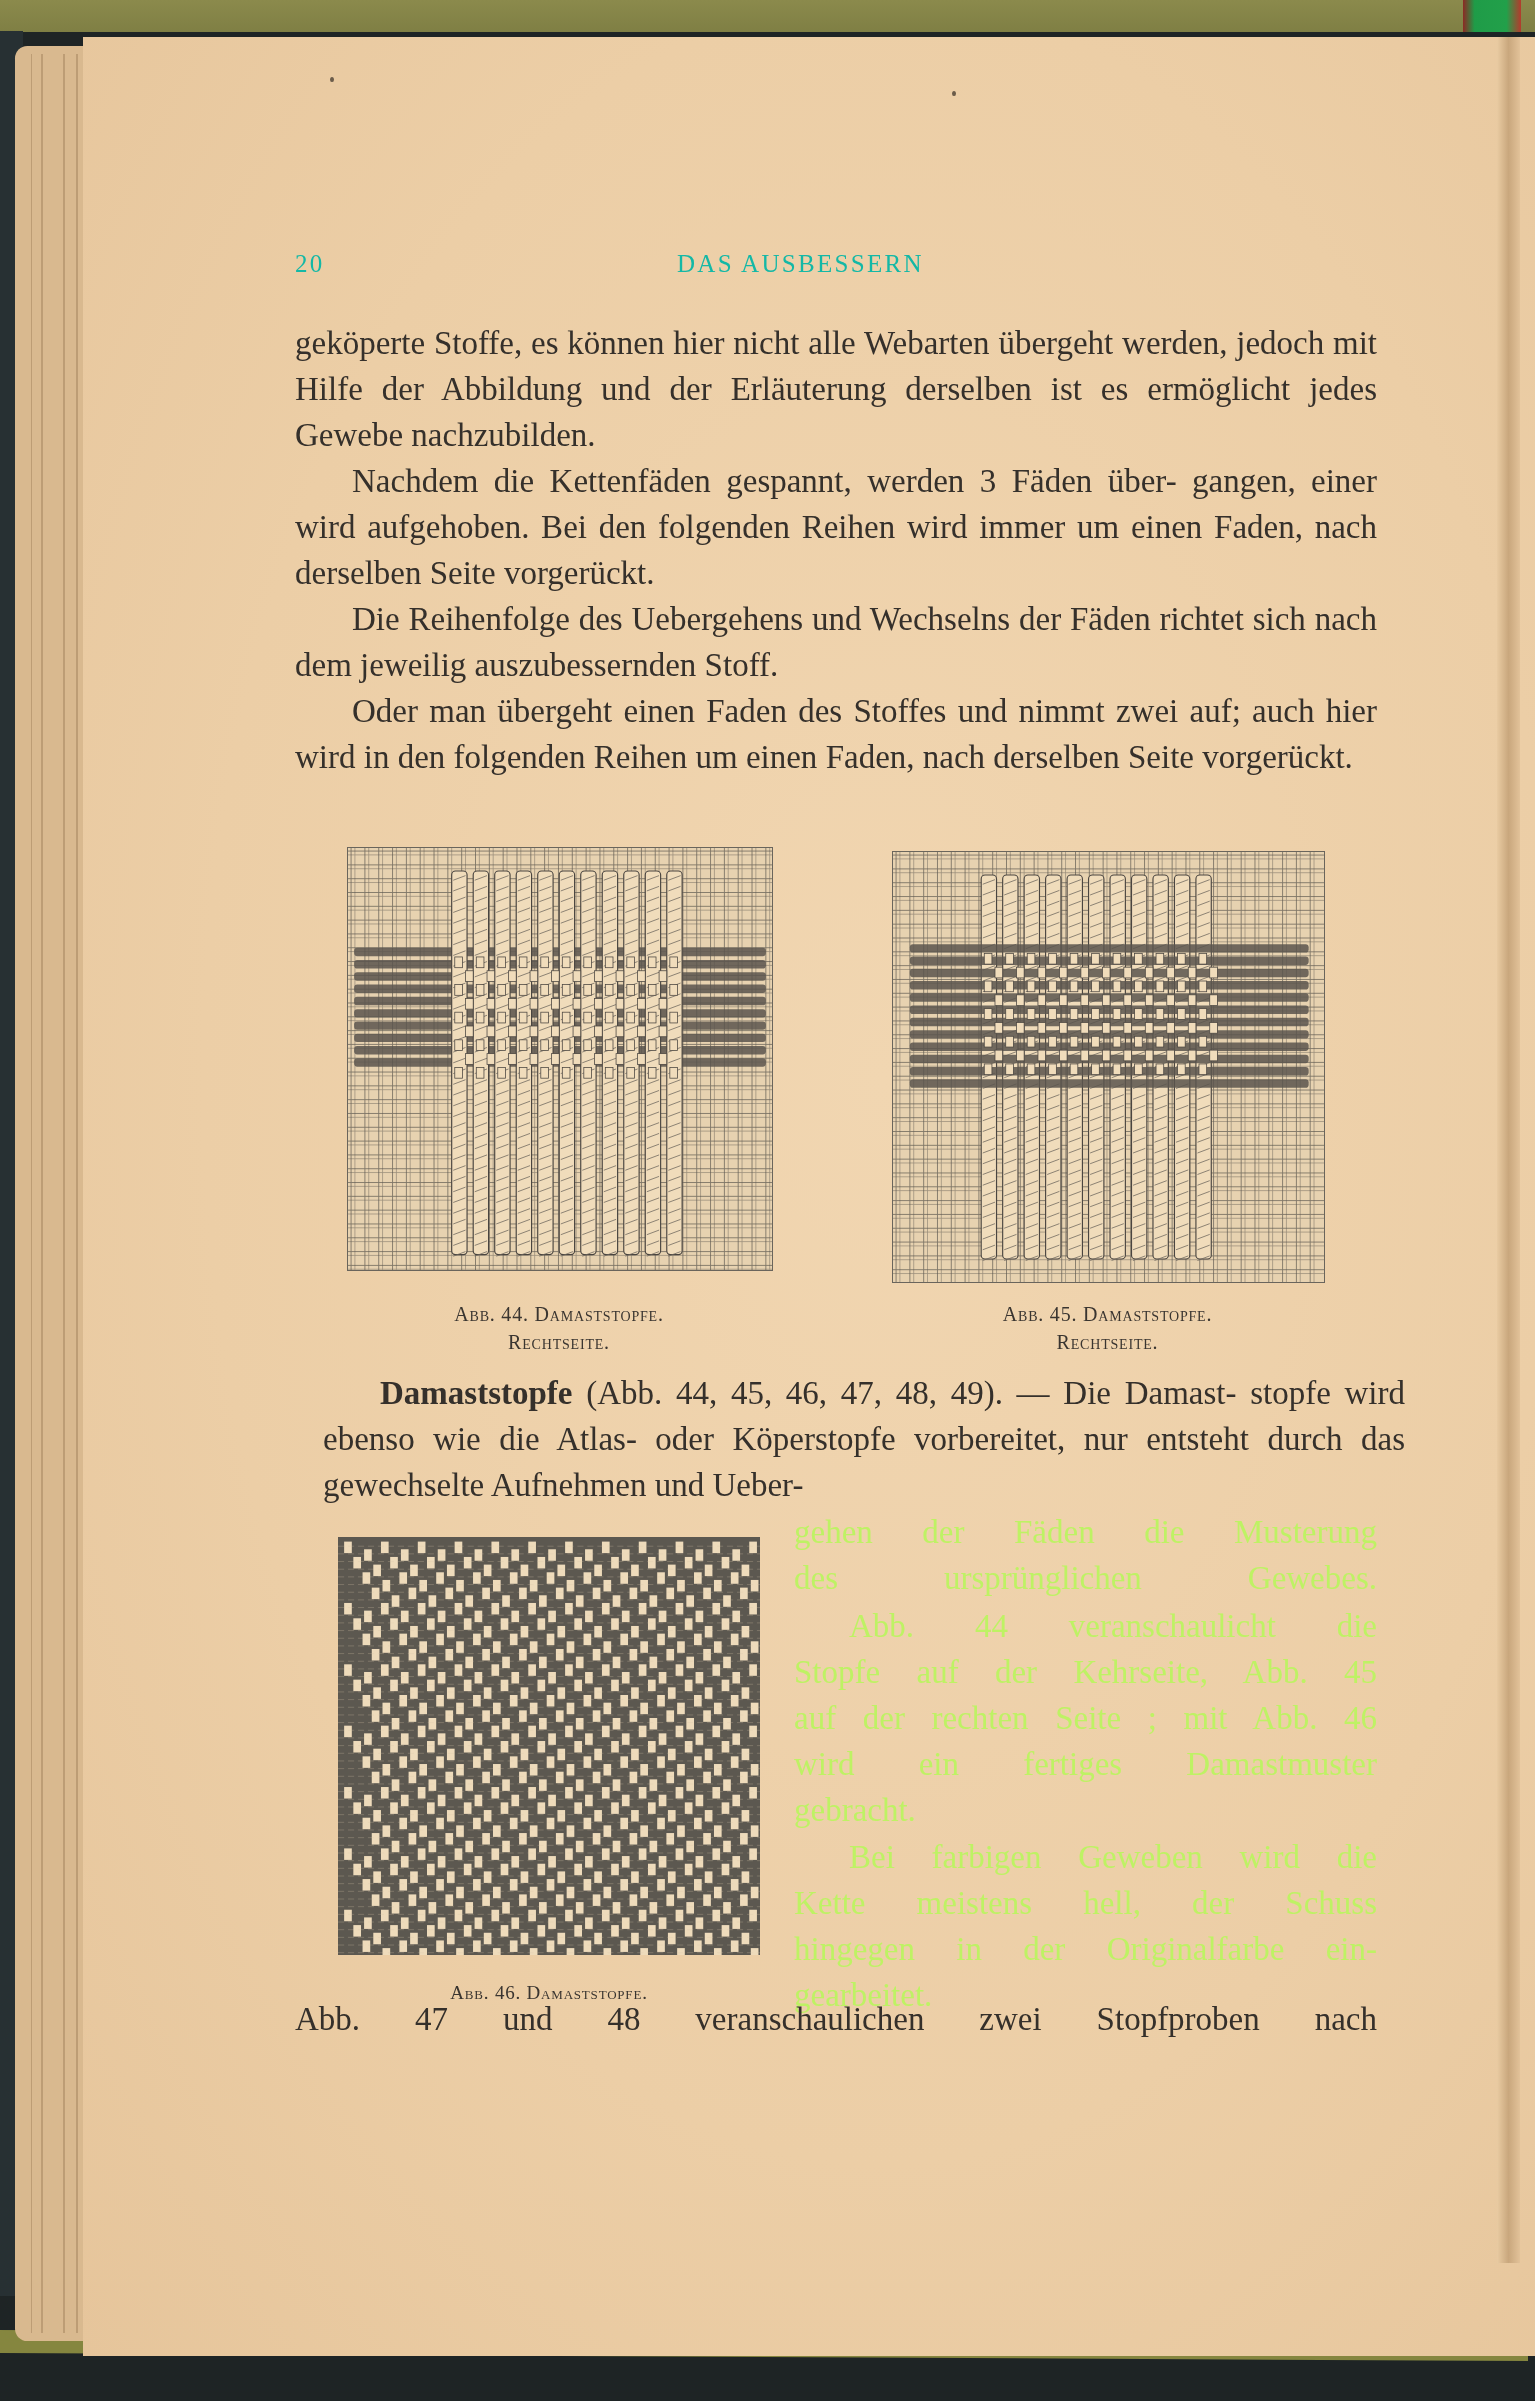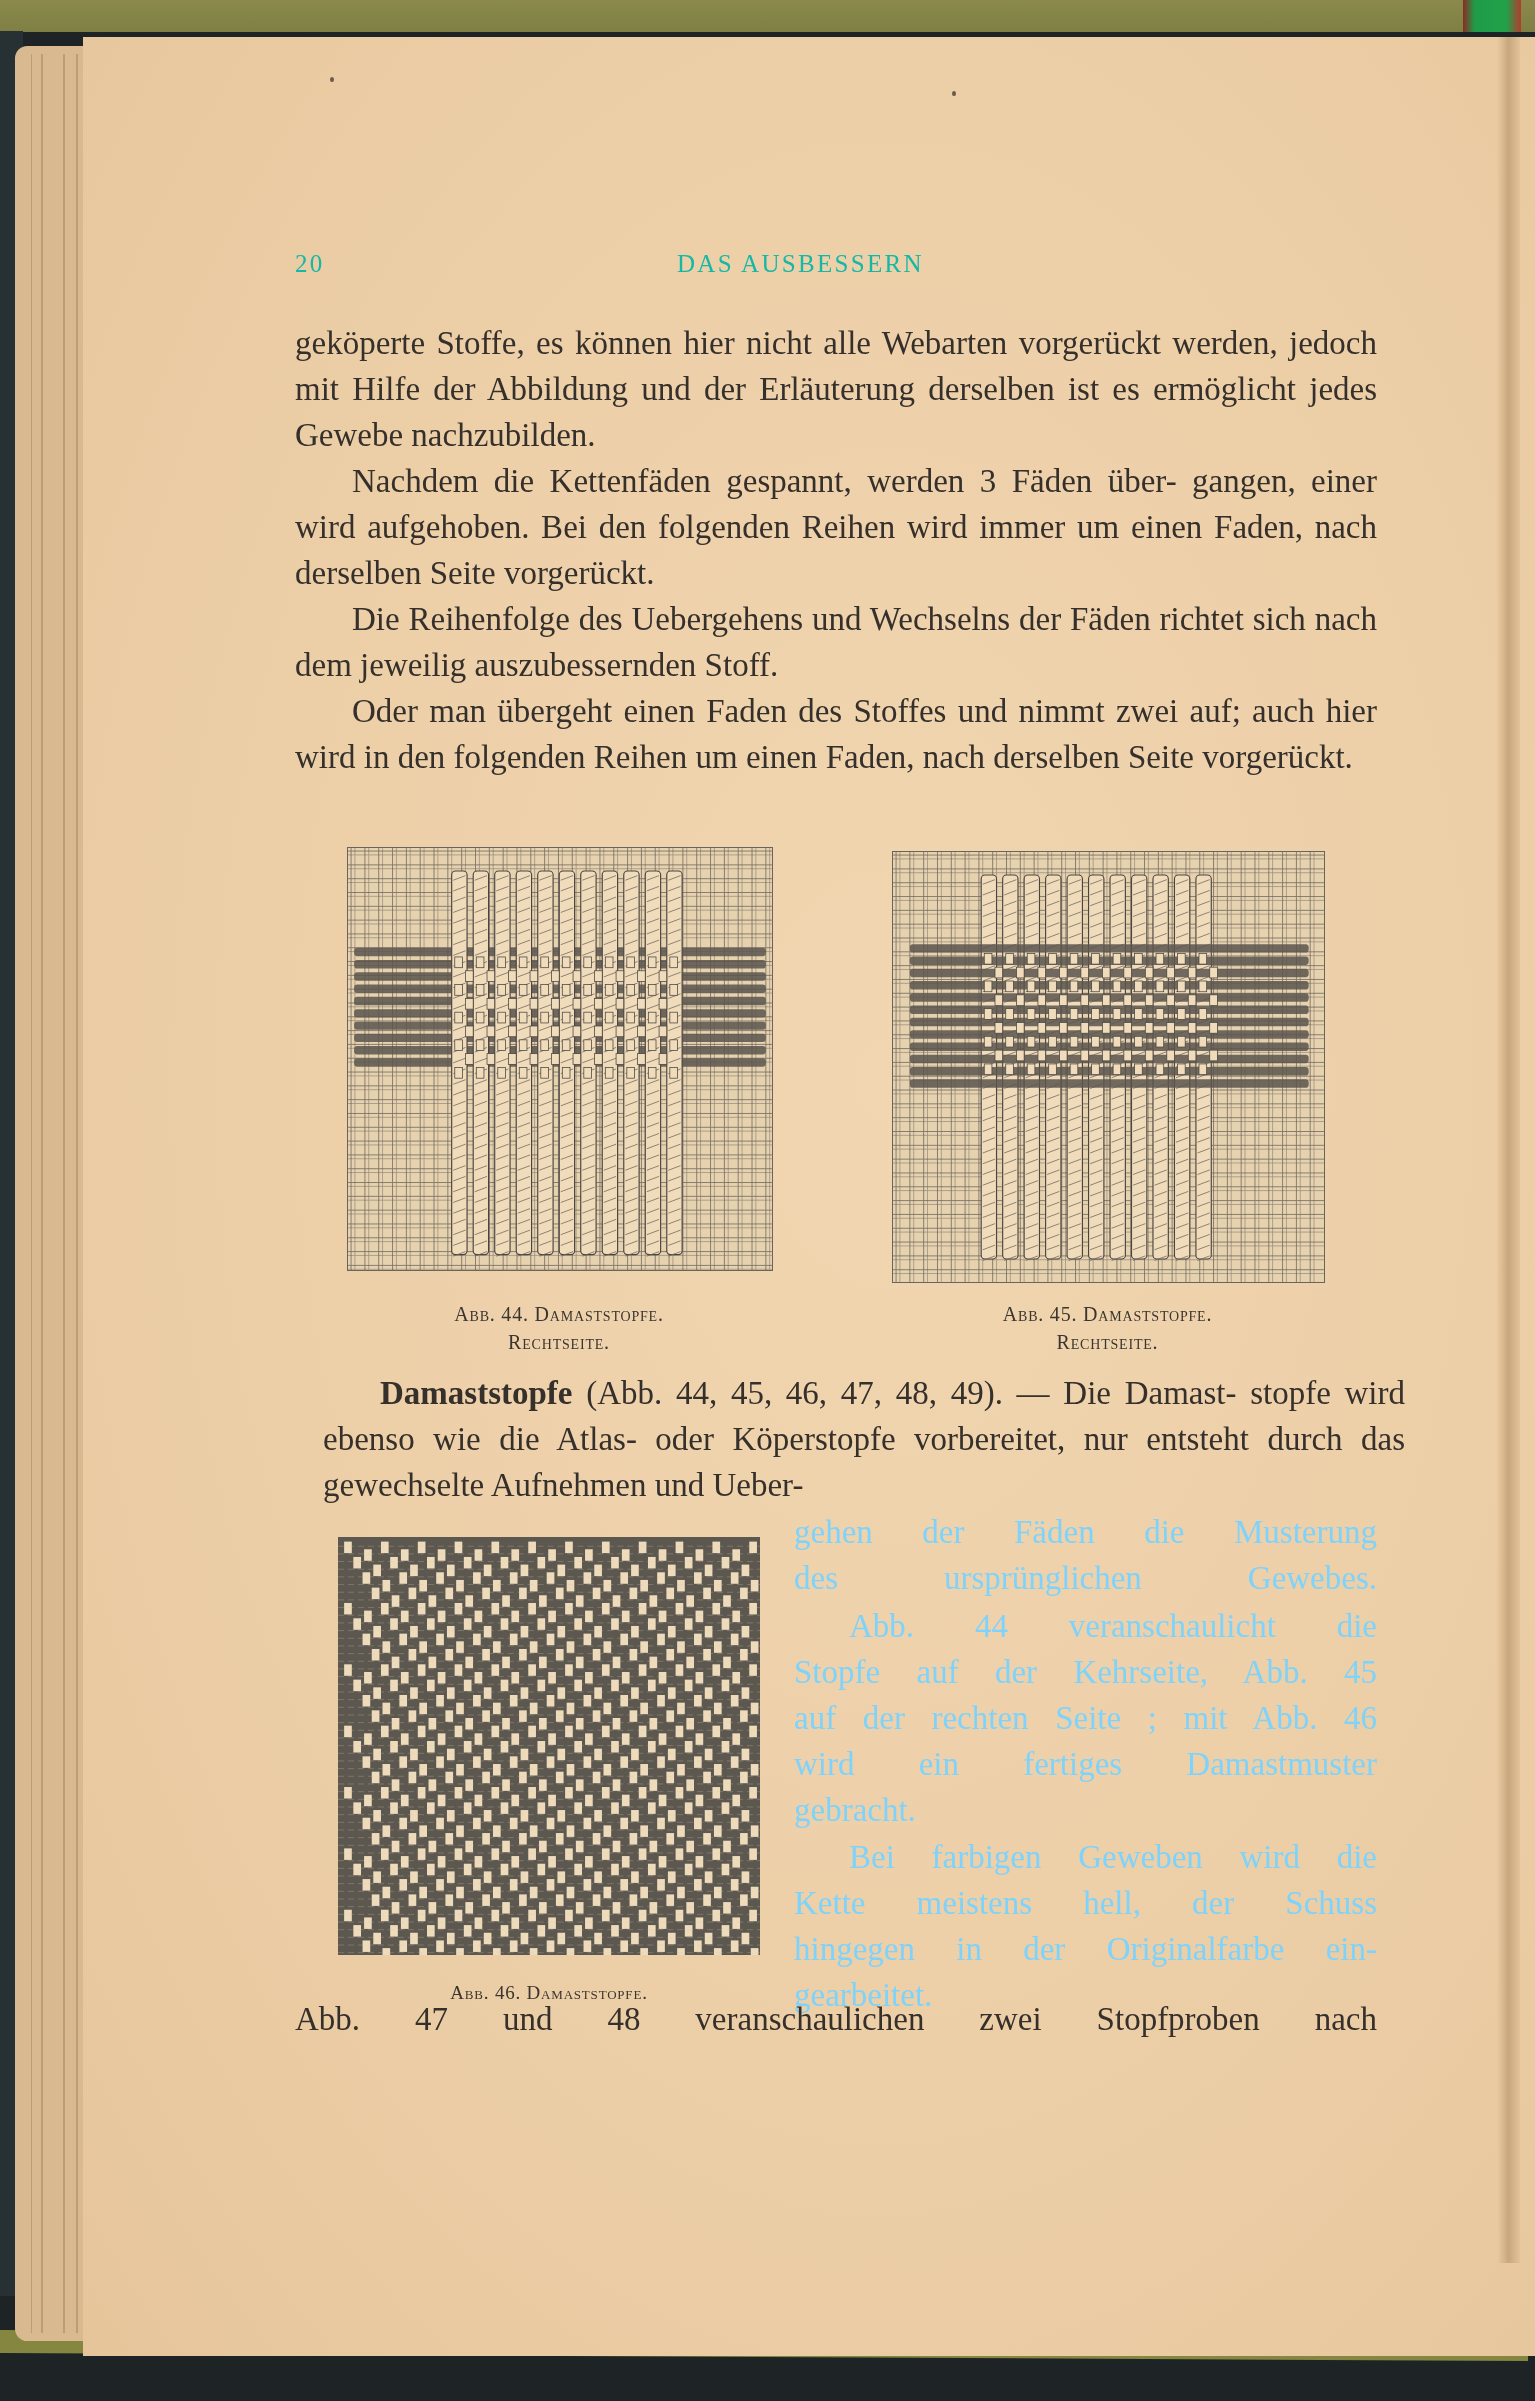--- a/index.html
+++ b/index.html
@@ -65,21 +65,21 @@
   .fig svg { width: 100%; height: 100%; display: block; }
 
   .caption {
     position: absolute; text-align: center; color: #3a3530;
     font-size: 20px; line-height: 28px; letter-spacing: 0.8px;
     font-variant: small-caps;
   }
 
   .float-text {
     position: absolute; left: 794px; width: 583px;
-    font-size: 33px; line-height: 46px; color: #7dd3fc;
+    font-size: 33px; line-height: 46px; color: #bef264;
     text-align: justify; text-align-last: justify; font-family: Liberation Serif, serif;
   }
   .float-text p { margin: 0; }
   .float-text .last { text-align-last: left; }
   .speck { position: absolute; width: 3.8px; height: 5.4px; background: #6b5c4a; border-radius: 50%; }
 </style>
 </head>
 <body>
 
 <div class="cover-top"></div>
@@ -100,21 +100,21 @@
 <span class="speck" style="left:330px;top:77px"></span>
 <span class="speck" style="left:952px;top:91px"></span>
 
 <div class="header">
   <span class="pagenum">20</span>
   <span class="running">DAS AUSBESSERN</span>
 </div>
 
 <div class="text" style="top:320px;">
   <p>
-    <span>geköperte Stoffe, es können hier nicht alle Webarten vorgerückt</span>
+    <span>geköperte Stoffe, es können hier nicht alle Webarten übergeht</span>
     <span>werden, jedoch mit Hilfe der Abbildung und der Erläuterung</span>
     <span>derselben ist es ermöglicht jedes Gewebe nachzubilden.</span>
   </p>
   <p class="indent">
     <span>Nachdem die Kettenfäden gespannt, werden 3 Fäden über-</span>
     <span>gangen, einer wird aufgehoben. Bei den folgenden Reihen wird</span>
     <span>immer um einen Faden, nach derselben Seite vorgerückt.</span>
   </p>
   <p class="indent">
     <span>Die Reihenfolge des Uebergehens und Wechselns der Fäden</span>

